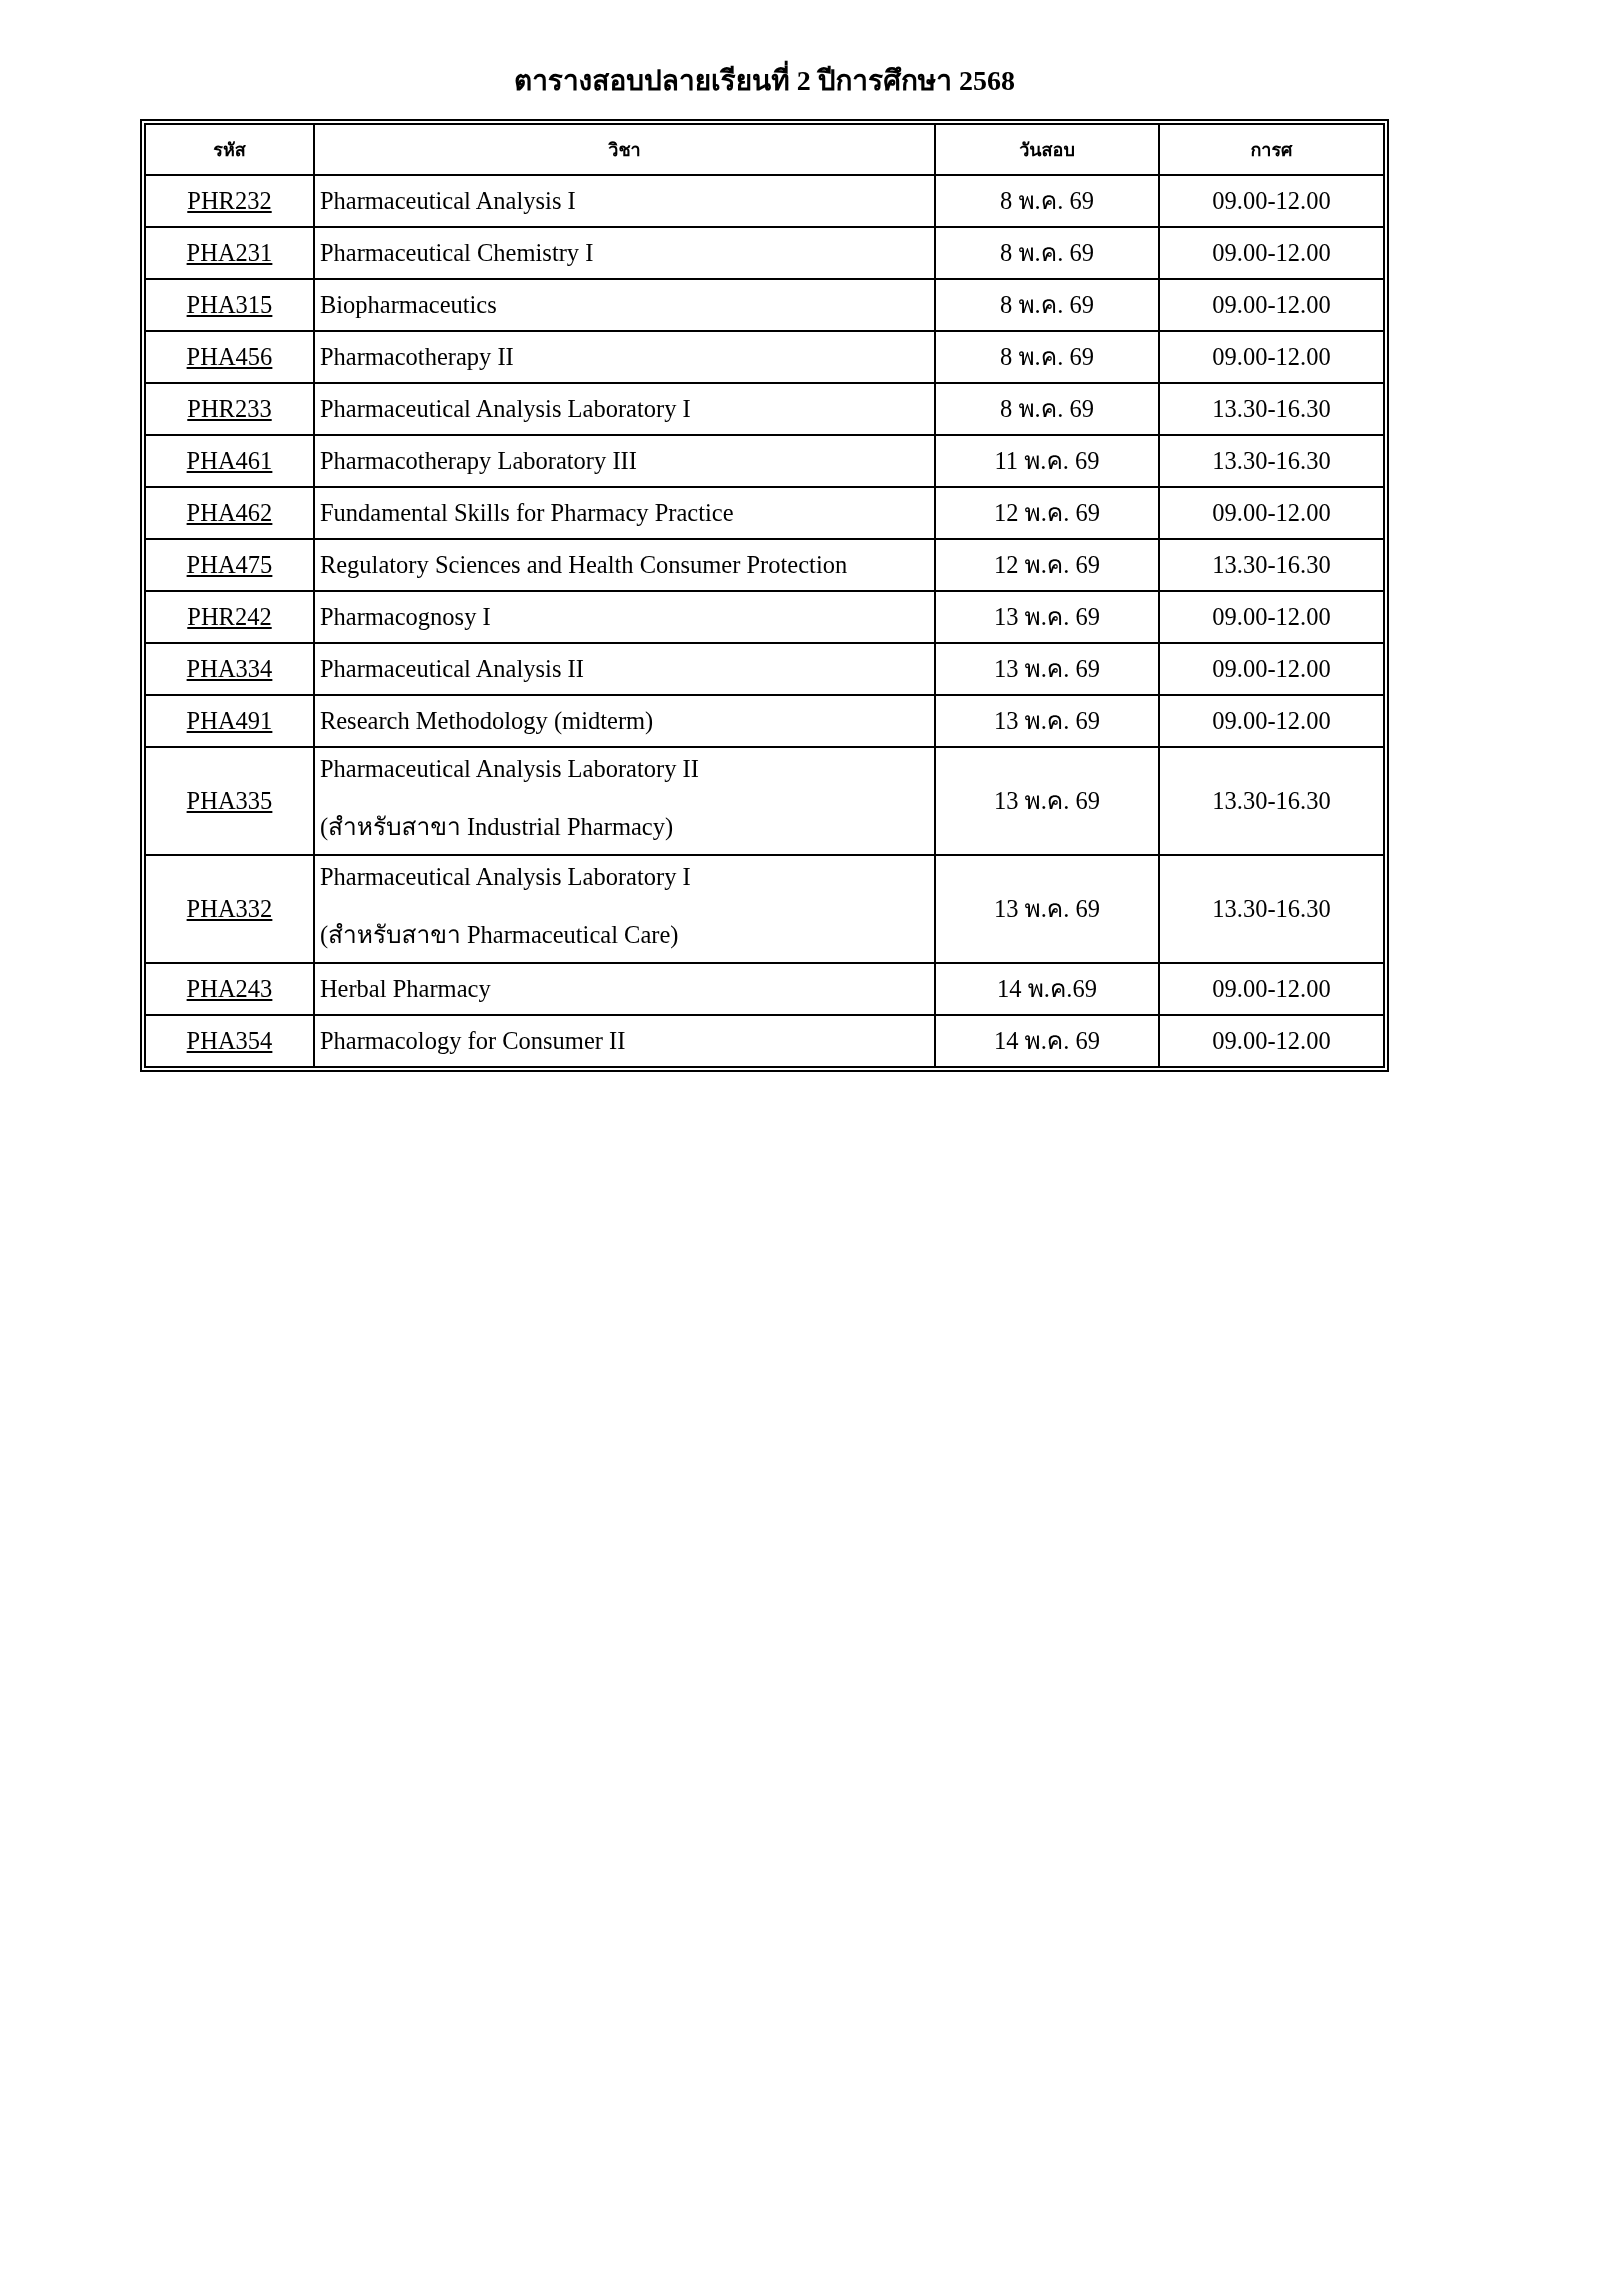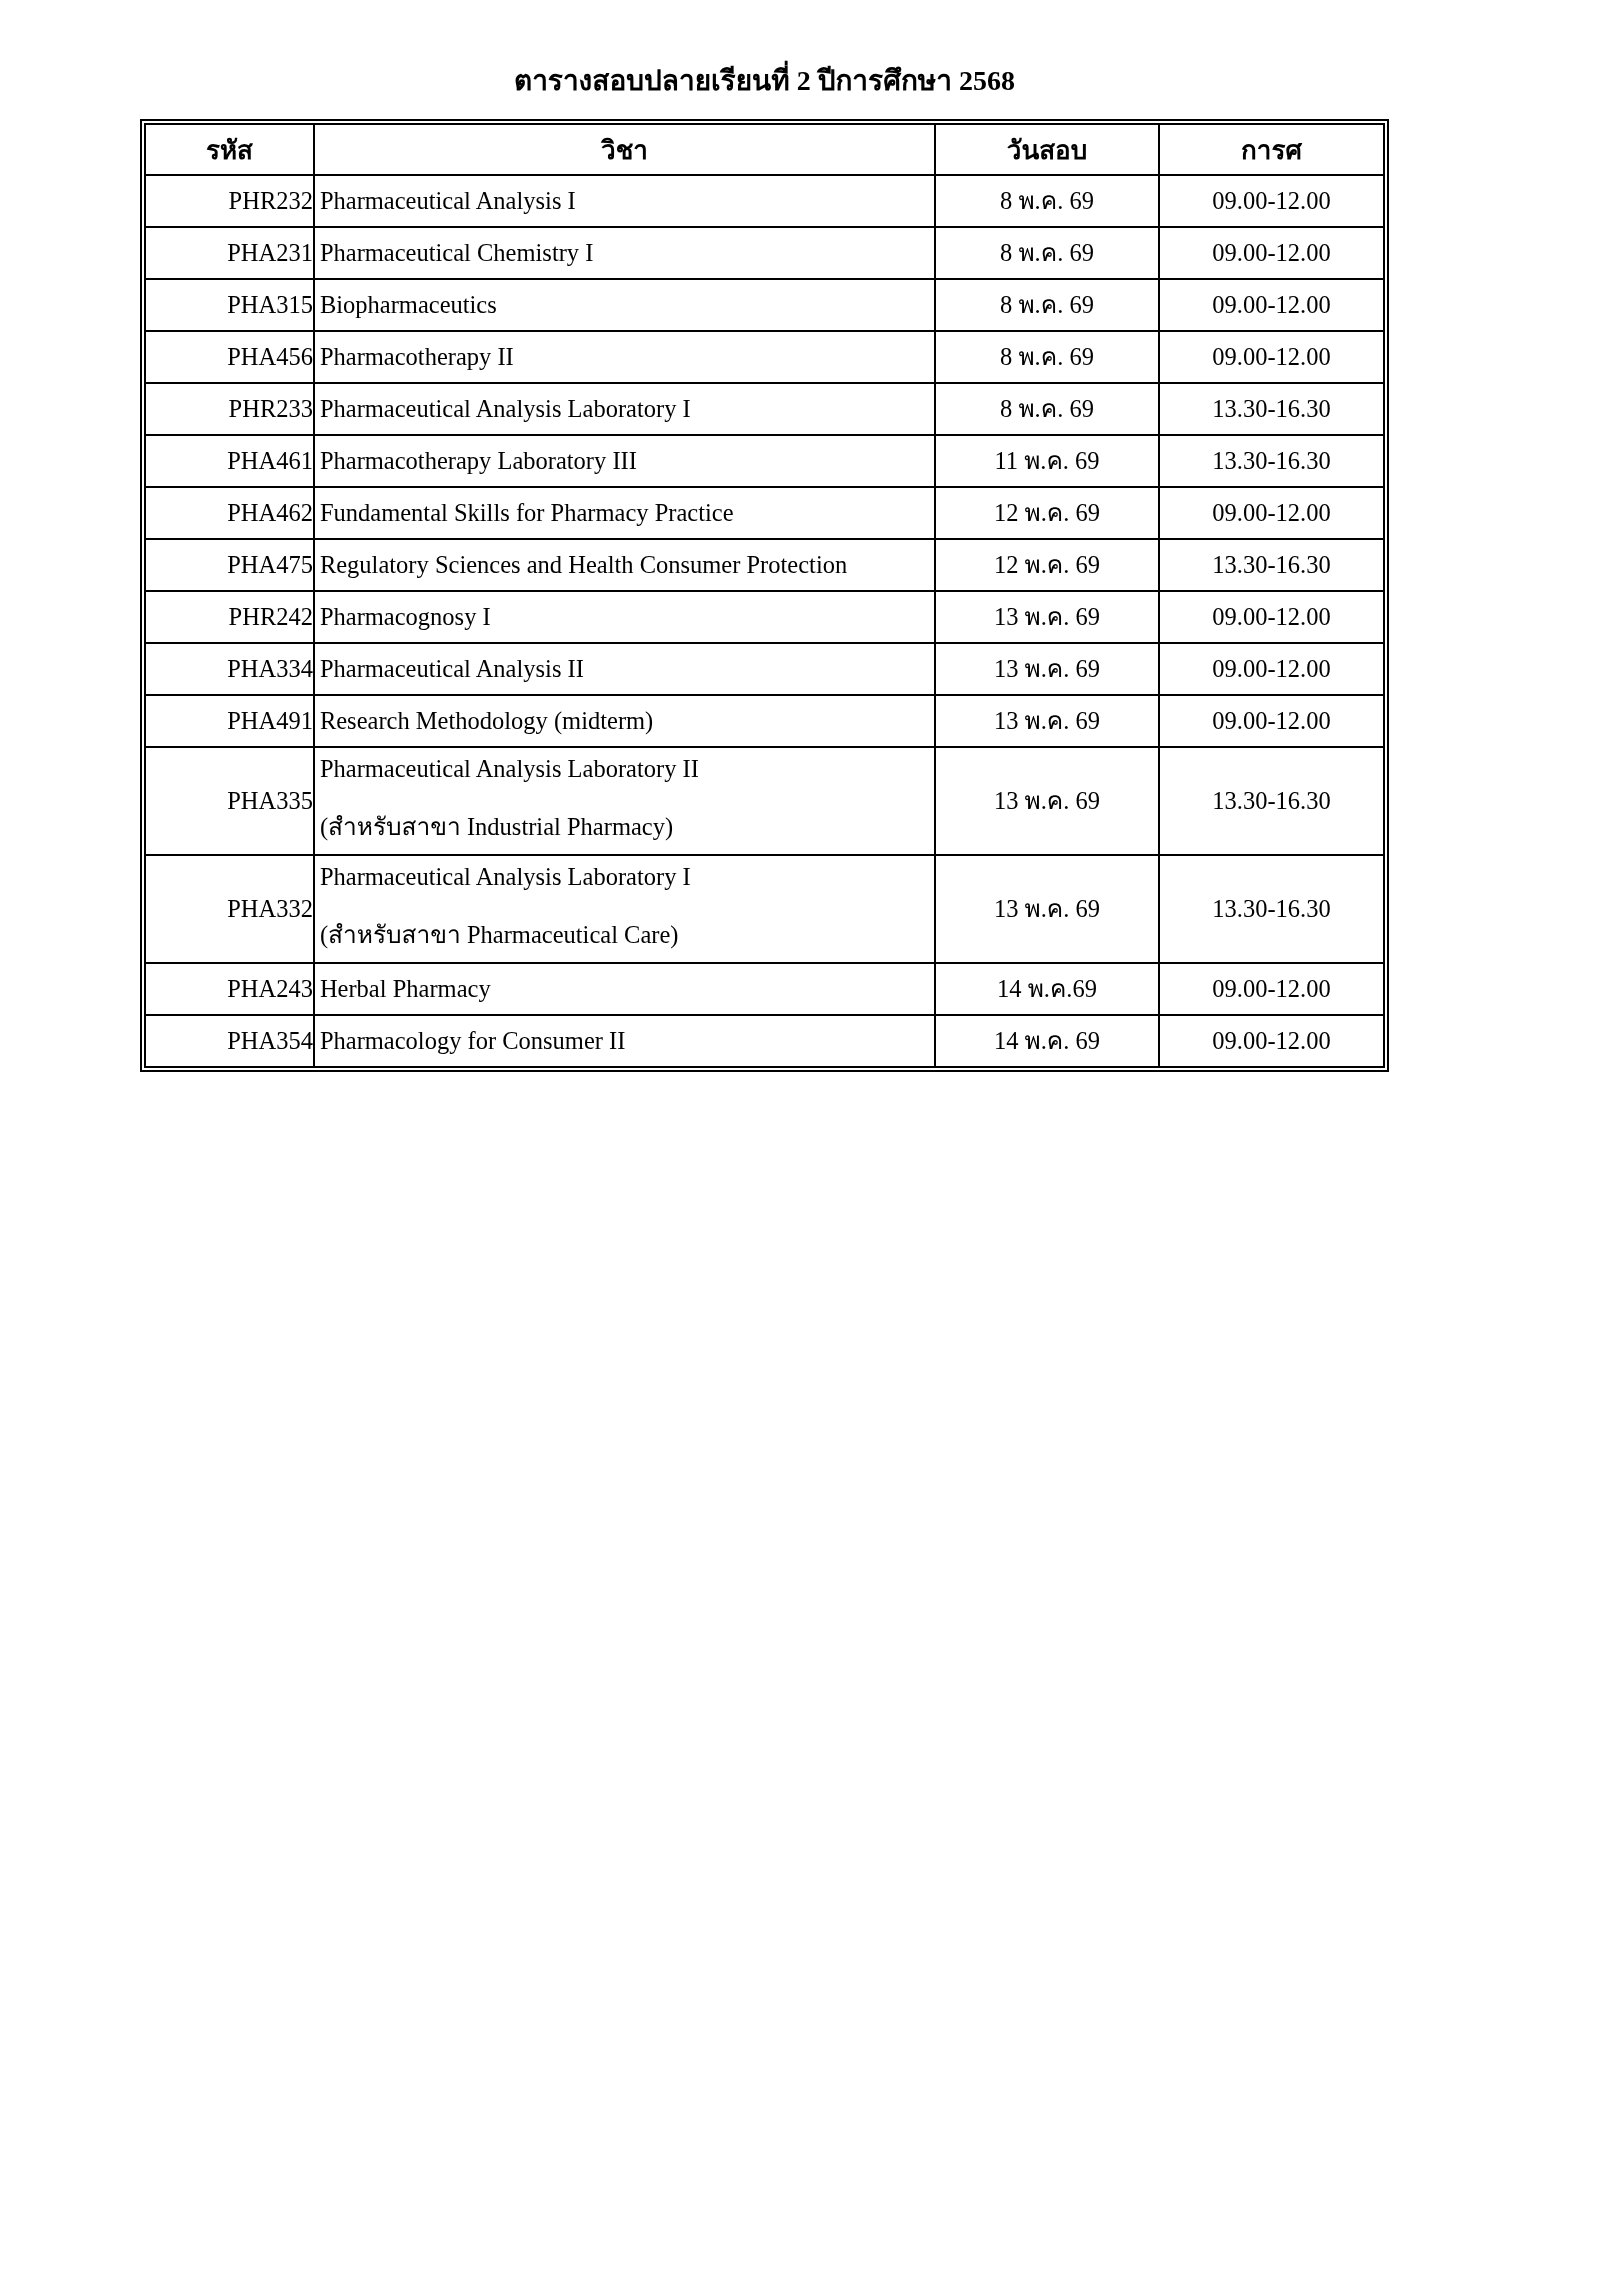--- a/index.html
+++ b/index.html
@@ -40,31 +40,31 @@
   }
   .exam-table th,
   .exam-table td {
     border: 2px solid #000000;
     padding: 0;
     vertical-align: middle;
     font-size: 24.5px;
     overflow: hidden;
   }
   .exam-table th {
-    font-size: 26px;
+    font-size: 18px;
     font-weight: bold;
     height: 51px;
     text-align: center;
   }
   .exam-table td { height: 52px; }
   .exam-table tr.tall td { height: 108px; }
   .col-code  { width: 169px; }
   .col-date  { width: 224px; }
   .col-time  { width: 225px; }
-  td.cell-code { text-align: right; }
+  td.cell-code { text-align: center; text-decoration: underline; }
   td.cell-subject { text-align: left; padding-left: 4.9px; }
   td.cell-date, td.cell-time { text-align: center; }
   .subject-line { display: block; white-space: nowrap; }
   .subject-lines {
     display: flex;
     flex-direction: column;
     gap: 24px;
   }
 </style>
 </head>

